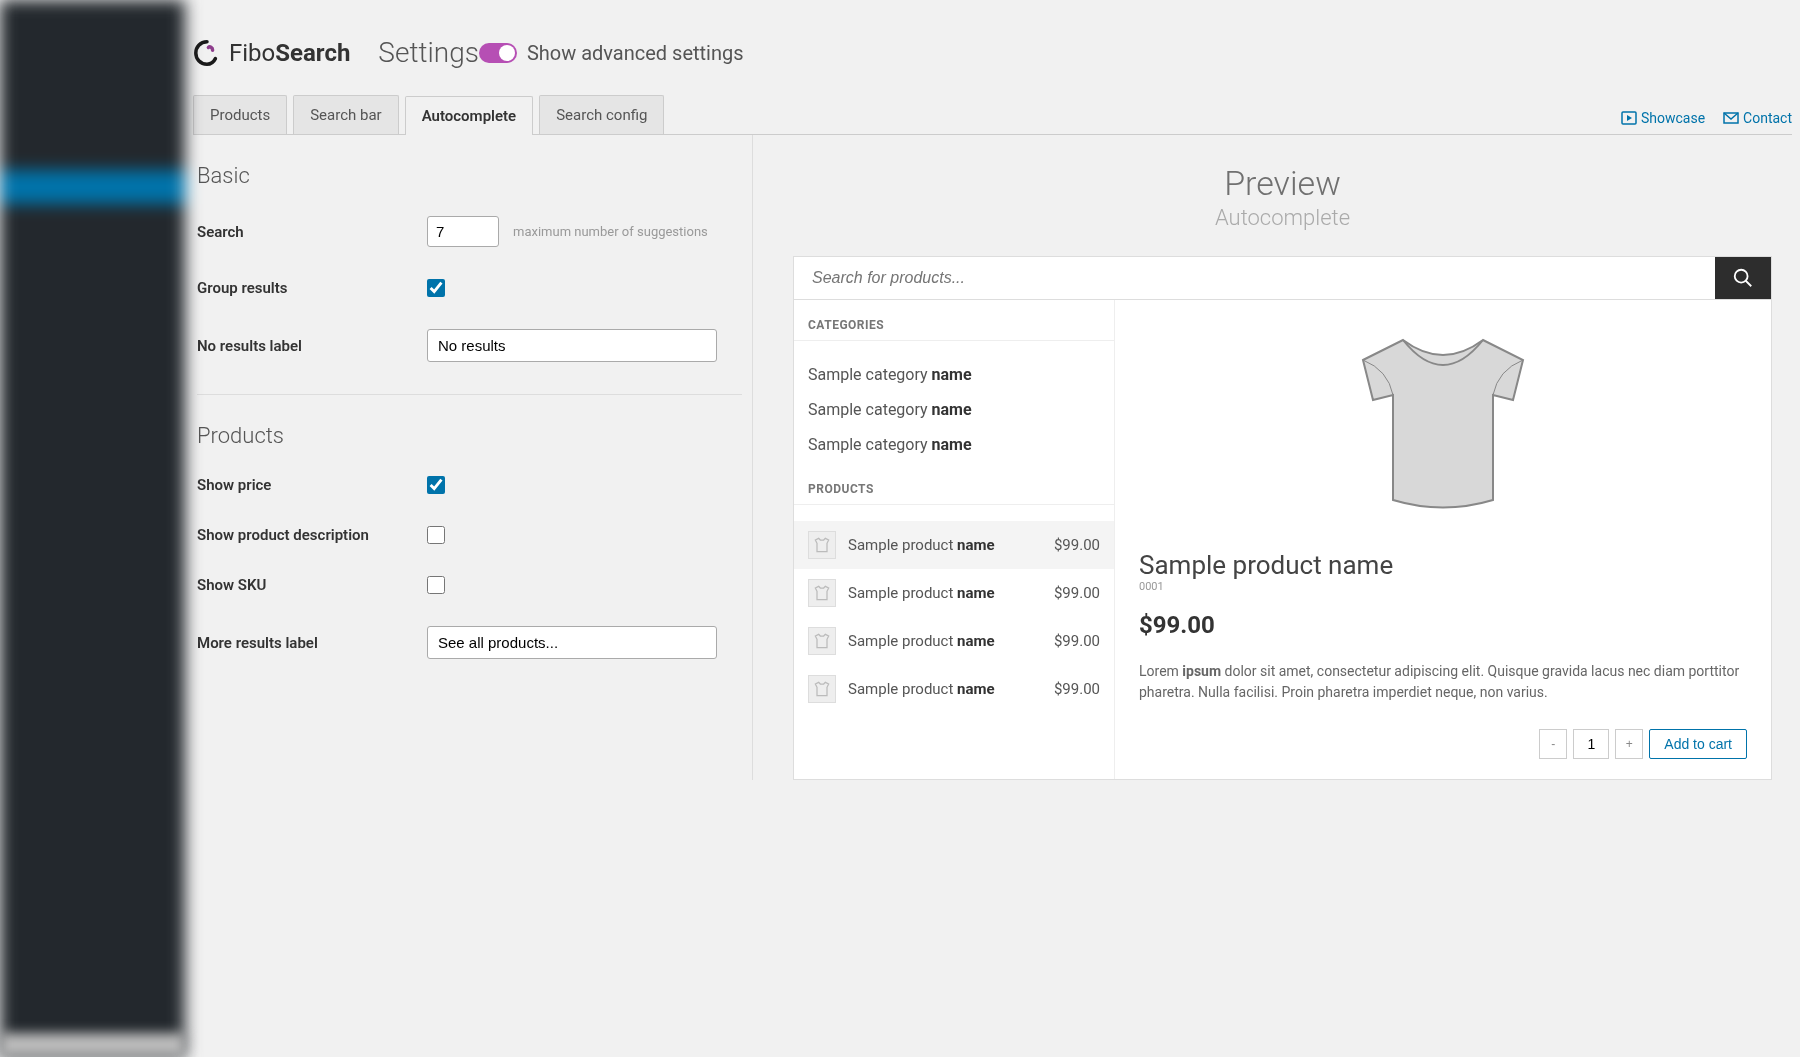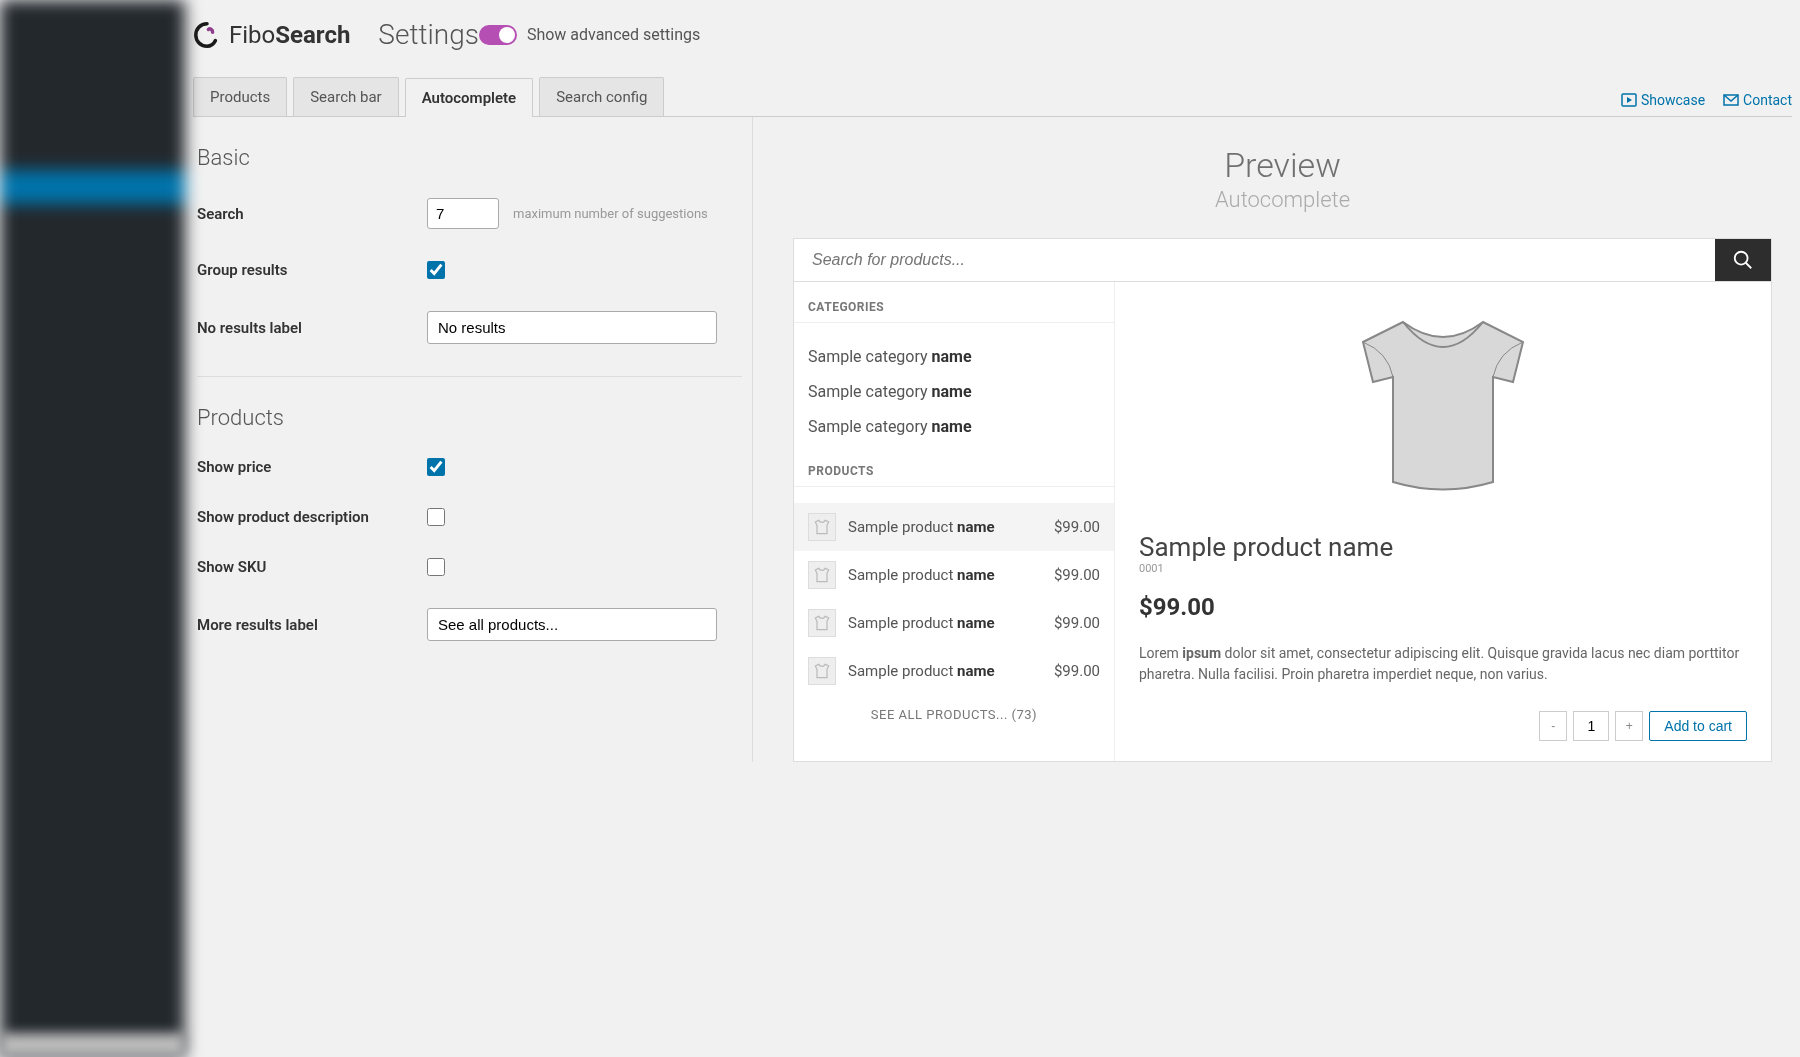--- a/index.html
+++ b/index.html
@@ -1,32 +1,32 @@
 <!DOCTYPE html>
 <html><head>
 <meta charset="utf-8">
 <style>
 * { box-sizing: border-box; margin: 0; padding: 0; }
 body { font-family: -apple-system, BlinkMacSystemFont, "Segoe UI", Roboto, sans-serif; font-size: 14px; color: #333; background: #f1f1f1; }
 .app { display: flex; width: 1800px; height: 1057px; }
 .wp-sidebar { width: 185px; background: #23282d; filter: blur(8px); flex-shrink: 0; }
 .wp-sidebar .item { height: 34px; background: #23282d; }
 .wp-sidebar .item.active { background: #0073aa; }
-.main { flex: 1; background: #f1f1f1; overflow: auto; padding: 0 8px; }
+.main { flex: 1; background: #f1f1f1; overflow: auto; padding: 18px 8px; }
 
 .header { display: flex; align-items: center; padding: 18px 0 26px; }
 .logo { display: flex; align-items: center; gap: 8px; margin-right: 28px; }
 .logo-icon { width: 28px; height: 28px; }
 .logo-text { font-size: 24px; font-weight: 400; color: #333; }
 .logo-text b { font-weight: 700; }
 .page-title { font-size: 28px; font-weight: 300; color: #555; }
 .toggle-wrap { display: flex; align-items: center; gap: 10px; }
 .toggle { width: 38px; height: 20px; background: #b64fb4; border-radius: 10px; position: relative; cursor: pointer; }
 .toggle::after { content: ''; position: absolute; right: 2px; top: 2px; width: 16px; height: 16px; border-radius: 50%; background: #fff; }
-.toggle-label { font-size: 16px; color: #555; }
+.toggle-label { font-size: 20px; color: #555; }
 
 .tabs-row { display: flex; align-items: flex-end; justify-content: space-between; border-bottom: 1px solid #ccc; }
 .tabs { display: flex; gap: 6px; }
 .tab { padding: 10px 16px; background: #e5e5e5; border: 1px solid #ccc; border-bottom: none; border-radius: 2px 2px 0 0; font-size: 15px; color: #555; cursor: pointer; }
 .tab.active { background: #f1f1f1; font-weight: 600; color: #333; position: relative; top: 1px; }
 .header-links { display: flex; gap: 18px; padding-bottom: 8px; }
 .header-link { color: #0073aa; font-size: 14px; cursor: pointer; display: flex; align-items: center; gap: 4px; }
 .hl-icon { width: 16px; height: 14px; }
 
 .content { display: flex; gap: 0; }
@@ -257,21 +257,20 @@
             </div>
             <div class="prod-item">
               <span class="prod-thumb">
                   <svg viewBox="0 0 24 24">
                     <path d="M4 6 L8 4 L10 6 L14 6 L16 4 L20 6 L18 10 L18 20 L6 20 L6 10 Z"></path>
                   </svg>
                 </span>
               <span class="prod-name"><span>Sample product </span><b>name</b></span>
               <span class="prod-price">$99.00</span>
             </div>
-            <div class="see-all">SEE ALL PRODUCTS... (73)</div>
           </div>
 
           <div class="results-right">
             <div class="detail-img">
               <svg viewBox="0 0 220 200">
                 <path d="M30 40 L70 20 Q90 35 110 35 Q130 35 150 20 L190 40 L180 80 L160 75 L160 180 Q110 195 60 180 L60 75 L40 80 Z" fill="#d8d8d8" stroke="#888" stroke-width="2"></path>
                 <path d="M70 20 Q90 45 110 45 Q130 45 150 20" fill="none" stroke="#888" stroke-width="2"></path>
                 <path d="M60 75 Q55 50 30 40" fill="none" stroke="#888" stroke-width="1"></path>
                 <path d="M160 75 Q165 50 190 40" fill="none" stroke="#888" stroke-width="1"></path>
               </svg>

